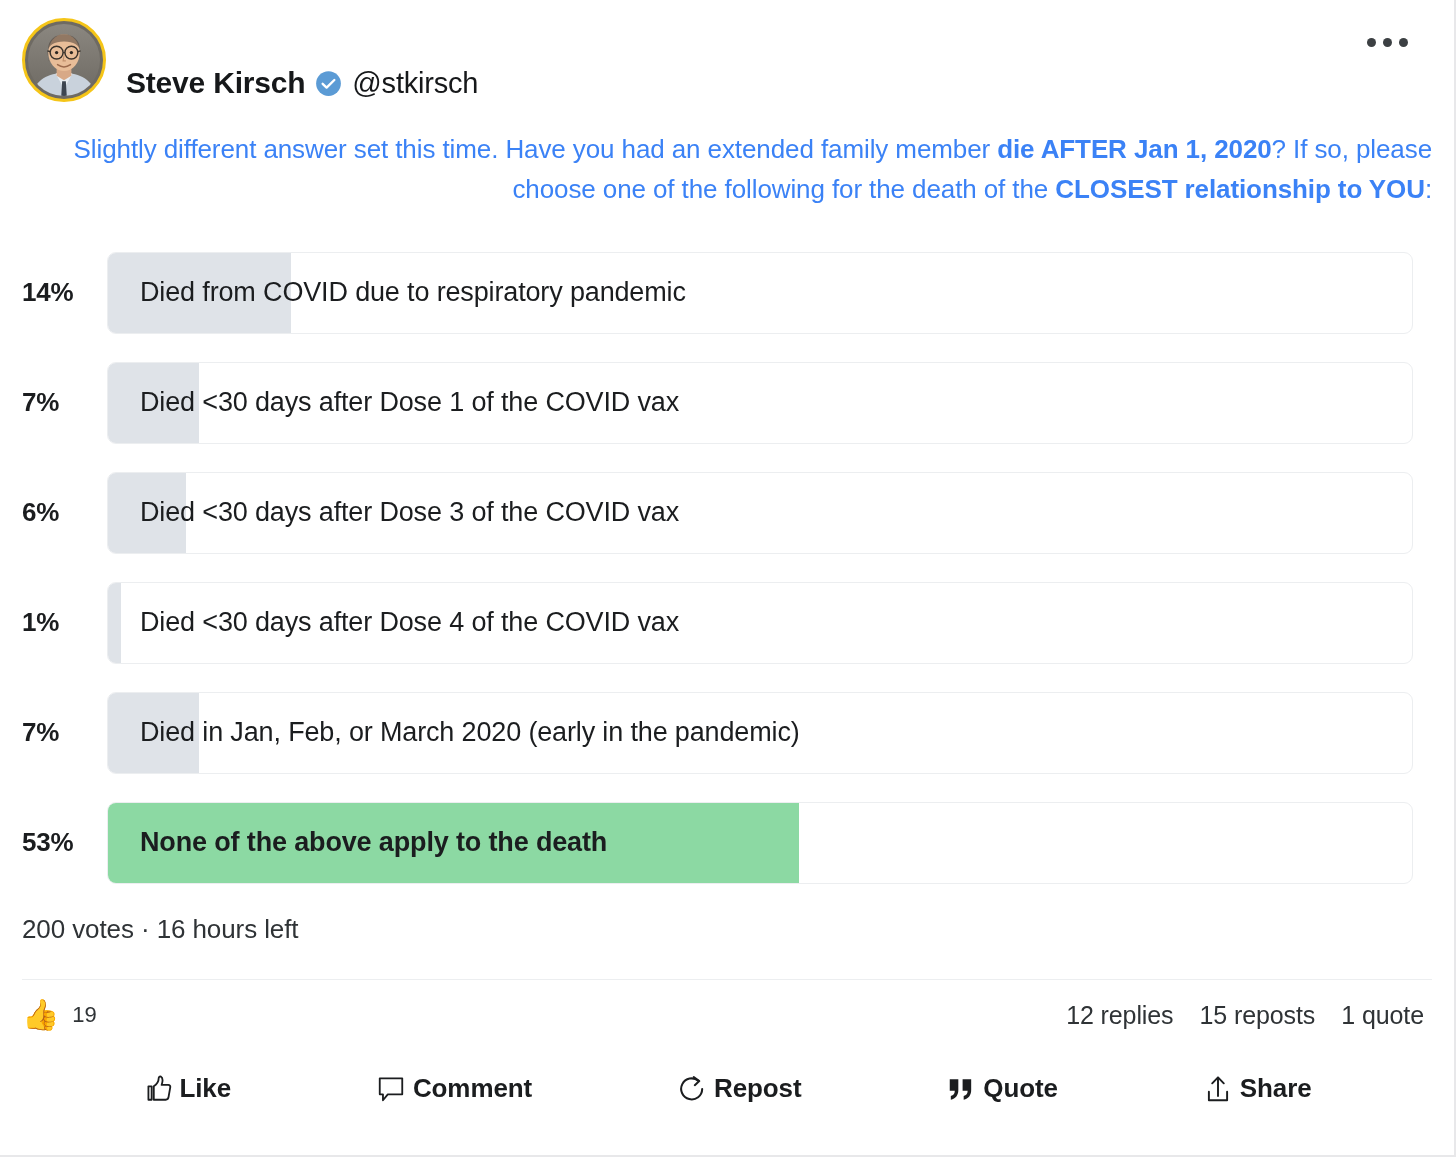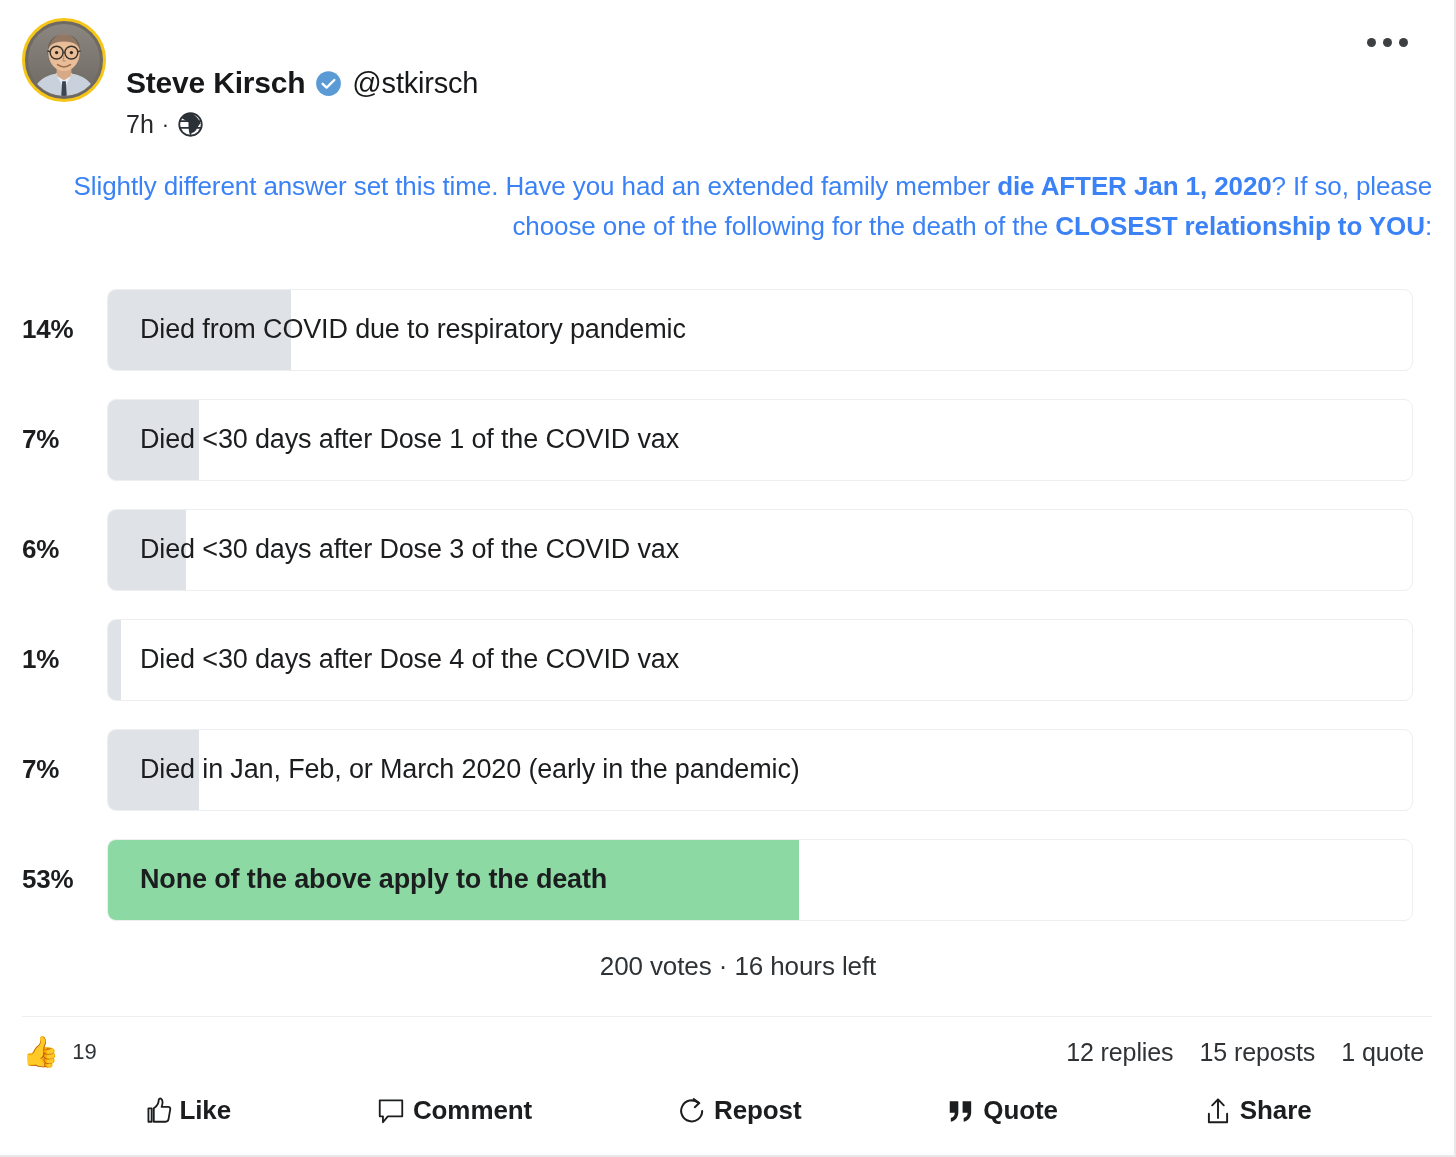--- a/index.html
+++ b/index.html
@@ -169,21 +169,20 @@
     letter-spacing: -0.15px;
     white-space: nowrap;
   }
   .poll-row.chosen .poll-label { font-weight: 700; }
 
   .poll-meta {
     margin: 24px 0 0 22px;
     font-size: 26px;
     color: #2f3336;
     letter-spacing: -0.1px;
-    text-align: center;
   }
 
   
   .divider {
     margin: 34px 22px 0 22px;
     height: 1px;
     background: #eceef0;
   }
   .reaction-row {
     display: flex;
@@ -220,20 +219,21 @@
   }
   .action-btn {
     display: flex;
     align-items: center;
     gap: 7px;
     cursor: pointer;
     color: #1b1d1f;
     font-size: 26px;
     font-weight: 600;
     letter-spacing: -0.1px;
+    margin-top: 15px;
   }
   .action-btn svg { display:block; width: 30px; height: 30px; }
 </style>
 </head>
 <body>
 
 <div class="post-card">
 
   <div class="post-header">
 
@@ -277,30 +277,20 @@
 
     <div class="identity">
       <div class="name-row">
         <span class="display-name">Steve Kirsch</span>
         <svg class="verified-badge" viewBox="0 0 24 24" aria-hidden="true">
           <circle cx="12" cy="12" r="11" fill="#5b9bd5"></circle>
           <path d="M6.8 12.3 L10.3 15.6 L17.2 8.9" fill="none" stroke="#ffffff" stroke-width="2.1" stroke-linecap="round" stroke-linejoin="round"></path>
         </svg>
         <span class="handle">@stkirsch</span>
       </div>
-      <div class="meta-row">
-        <span>7h</span>
-        <span class="meta-dot">·</span>
-        <svg class="globe-icon" viewBox="0 0 24 24" aria-hidden="true">
-          <circle cx="12" cy="12" r="10" fill="#ffffff" stroke="#2b3137" stroke-width="1.6"></circle>
-          <path d="M12 2 C9.6 5 9.6 19 12 22 C14.4 19 14.4 5 12 2 Z" fill="#2b3137"></path>
-          <path d="M2.6 9 H21.4 M2.6 15 H21.4" stroke="#2b3137" stroke-width="1.4"></path>
-          <path d="M4 6 C7 9 9 8 11 11 C12 13 10 15 11 18 C12 20 14 20 16 18 C18 16 19 12 21 11 C19 6 15 2.5 12 2 C8 2.2 5.5 3.8 4 6 Z" fill="#2b3137"></path>
-        </svg>
-      </div>
     </div>
 
     <div class="more-btn">
       <span></span>
       <span></span>
       <span></span>
     </div>
   </div>
 
   <div class="post-text"><span>Slightly different answer set this time. Have you had an extended family member </span><b>die AFTER Jan 1, 2020</b><span>? If so, please choose one of the following for the death of the </span><b>CLOSEST relationship to YOU</b><span>:</span></div>

